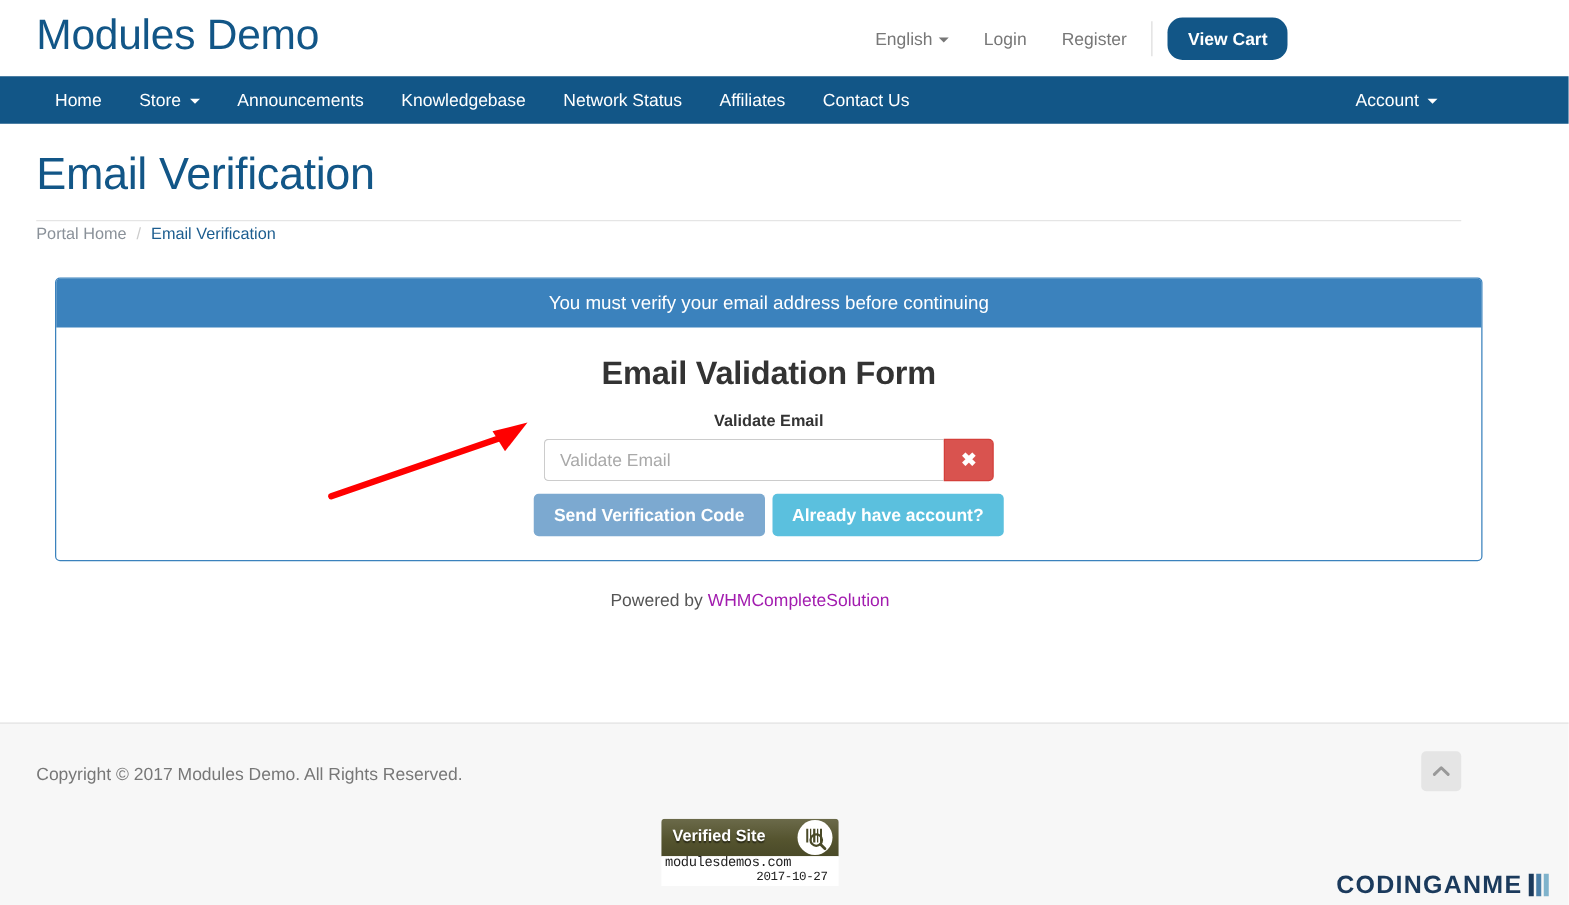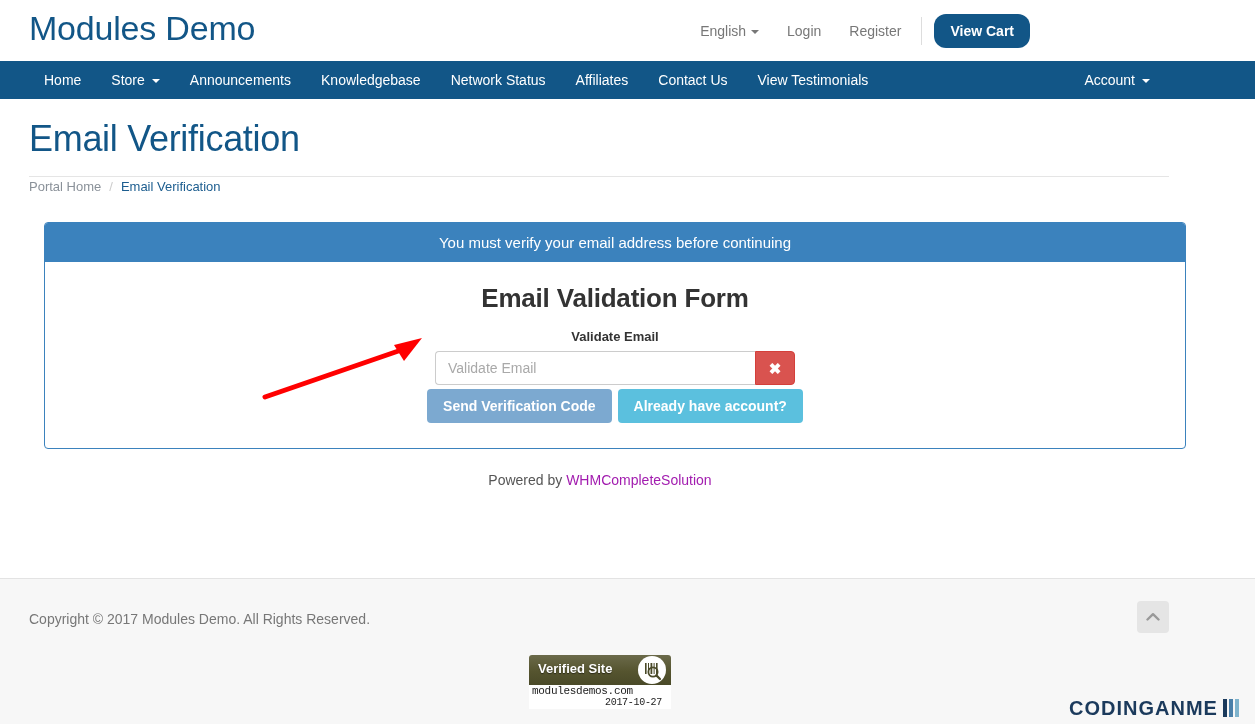--- a/index.html
+++ b/index.html
@@ -121,21 +121,21 @@
     background:#ffffff;
   }
   .email-input::placeholder { color:#a9a9a9; }
   .btn-clear {
     width:40px; height:34px; background:#d9534f; border:1px solid #d43f3a;
     border-top-right-radius:4px; border-bottom-right-radius:4px;
     color:#ffffff; font-size:15px; font-weight:bold; cursor:pointer;
     display:flex; align-items:center; justify-content:center;
     font-family:"Liberation Sans", sans-serif; line-height:1;
   }
-  .btn-row { display:flex; margin-top:4px; }
+  .btn-row { display:flex; margin-top:10px; }
   .btn-send {
     background:#7ca9d0; border:none; border-radius:4px;
     color:#ffffff; font-size:14px; font-weight:bold;
     padding:9px 16px; cursor:pointer; white-space:nowrap;
     font-family:"Liberation Sans", sans-serif;
   }
   .btn-already {
     background:#5bc0de; border:none; border-radius:4px;
     color:#ffffff; font-size:14px; font-weight:bold;
     padding:9px 16px; margin-left:6px; cursor:pointer; white-space:nowrap;
@@ -244,21 +244,20 @@
 
   <div class="navbar">
     <div class="nav-left">
       <a class="nav-item" href="#"><span>Home</span></a>
       <a class="nav-item" href="#"><span>Store</span><span class="caret"></span></a>
       <a class="nav-item" href="#"><span>Announcements</span></a>
       <a class="nav-item" href="#"><span>Knowledgebase</span></a>
       <a class="nav-item" href="#"><span>Network Status</span></a>
       <a class="nav-item" href="#"><span>Affiliates</span></a>
       <a class="nav-item" href="#"><span>Contact Us</span></a>
-      <a class="nav-item" href="#"><span>View Testimonials</span></a>
     </div>
     <div class="nav-right">
       <a class="nav-item" href="#"><span>Account</span><span class="caret"></span></a>
     </div>
   </div>
 
   <div class="page-header">
     <h1 class="page-title">Email Verification</h1>
     <div class="title-rule"></div>
   </div>

